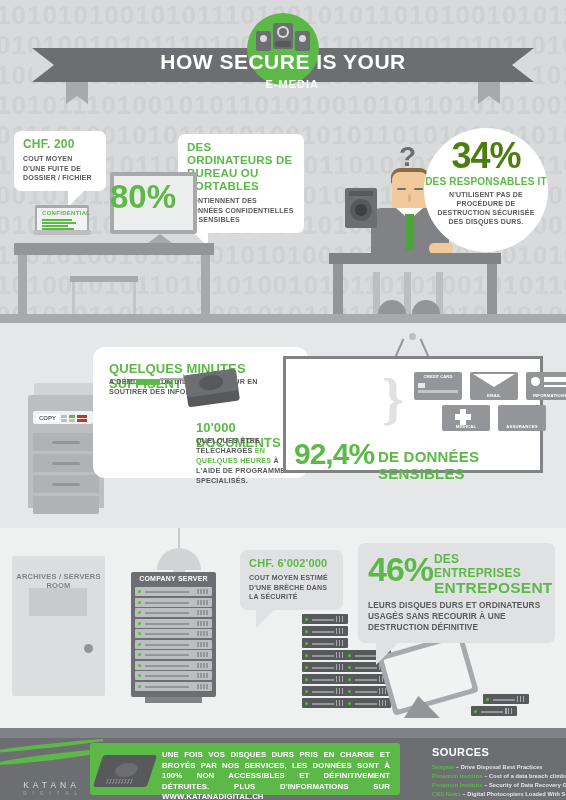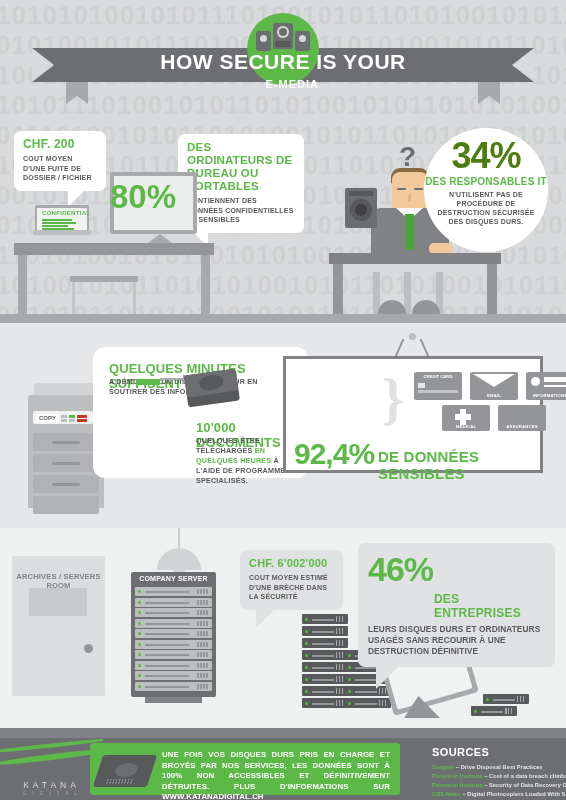--- a/index.html
+++ b/index.html
@@ -195,21 +195,21 @@
 
   #bub-chf6m{left:240px;top:22px;width:103px;}
   #bub-chf6m{background:#e0e1e2;}
   #bub-chf6m:after{left:16px;top:100%;border-left:0 solid transparent;border-right:18px solid transparent;border-top:18px solid #e0e1e2;}
   #bub-chf6m .bub-title{font-size:11px;}
   #bub-chf6m .bub-body{color:#58595b;}
 
   #bub-46{left:358px;top:15px;width:197px;background:#e0e1e2;padding:9px 10px 10px 10px;}
   #bub-46:after{left:18px;top:100%;border-left:0 solid transparent;border-right:22px solid transparent;border-top:22px solid #e0e1e2;}
   .b46-num{color:#5cb947;font-weight:bold;font-size:34px;line-height:34px;float:left;letter-spacing:-1px;}
-  .b46-h1{color:#5cb947;font-weight:bold;font-size:12px;line-height:14px;letter-spacing:.2px;padding-left:66px;margin-top:40px;}
+  .b46-h1{color:#5cb947;font-weight:bold;font-size:12px;line-height:14px;letter-spacing:.2px;padding-left:66px;}
   .b46-h2{color:#5cb947;font-weight:bold;font-size:15.5px;line-height:16px;letter-spacing:.2px;padding-left:66px;}
   .b46-body{clear:both;color:#58595b;font-weight:bold;font-size:8.3px;line-height:11px;letter-spacing:.1px;padding-top:4px;}
 
   
   #footer{position:absolute;left:0;top:738px;width:566px;height:62px;background:#6d6e71;}
   .foot-logo{position:absolute;left:0;top:0;width:103px;height:62px;background:#6d6e71;overflow:hidden;}
   .swoosh1{position:absolute;left:-18px;top:6px;width:130px;height:4px;background:#5cb947;
      border-radius:50%;transform:rotate(-6deg);}
   .swoosh2{position:absolute;left:-8px;top:16px;width:120px;height:6px;background:#5cb947;
      border-radius:50%;transform:rotate(-7deg);}
@@ -564,20 +564,21 @@
        clip-path:polygon(0 100%,40% 0,100% 100%);"></div>
 
     <div class="bubble" id="bub-chf6m">
       <div class="bub-title">CHF. 6'002'000</div>
       <div class="bub-body">COUT MOYEN ESTIMÉ D'UNE BRÈCHE DANS LA SÉCURITÉ</div>
     </div>
 
     <div class="bubble" id="bub-46">
       <div class="b46-num">46%</div>
       <div class="b46-h1">DES  ENTREPRISES</div>
+      <div class="b46-h2">ENTREPOSENT</div>
       <div class="b46-body">LEURS DISQUES DURS ET ORDINATEURS USAGÉS SANS RECOURIR À UNE DESTRUCTION DÉFINITIVE</div>
     </div>
 
     <div class="floor3"></div>
   </div>
 
   <div id="footer">
     <div class="foot-logo">
       <div class="swoosh1"></div>
       <div class="swoosh2"></div>

